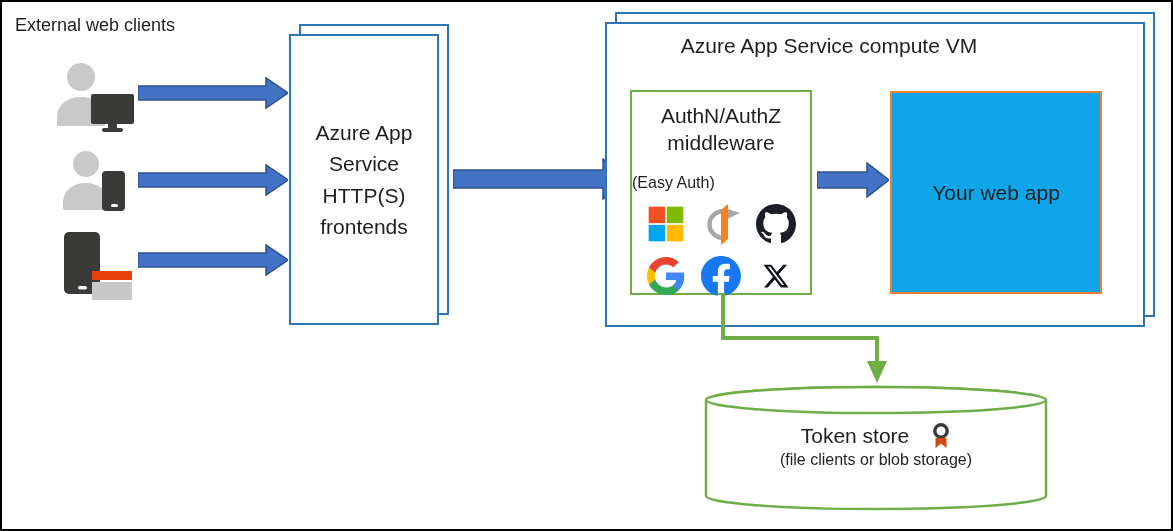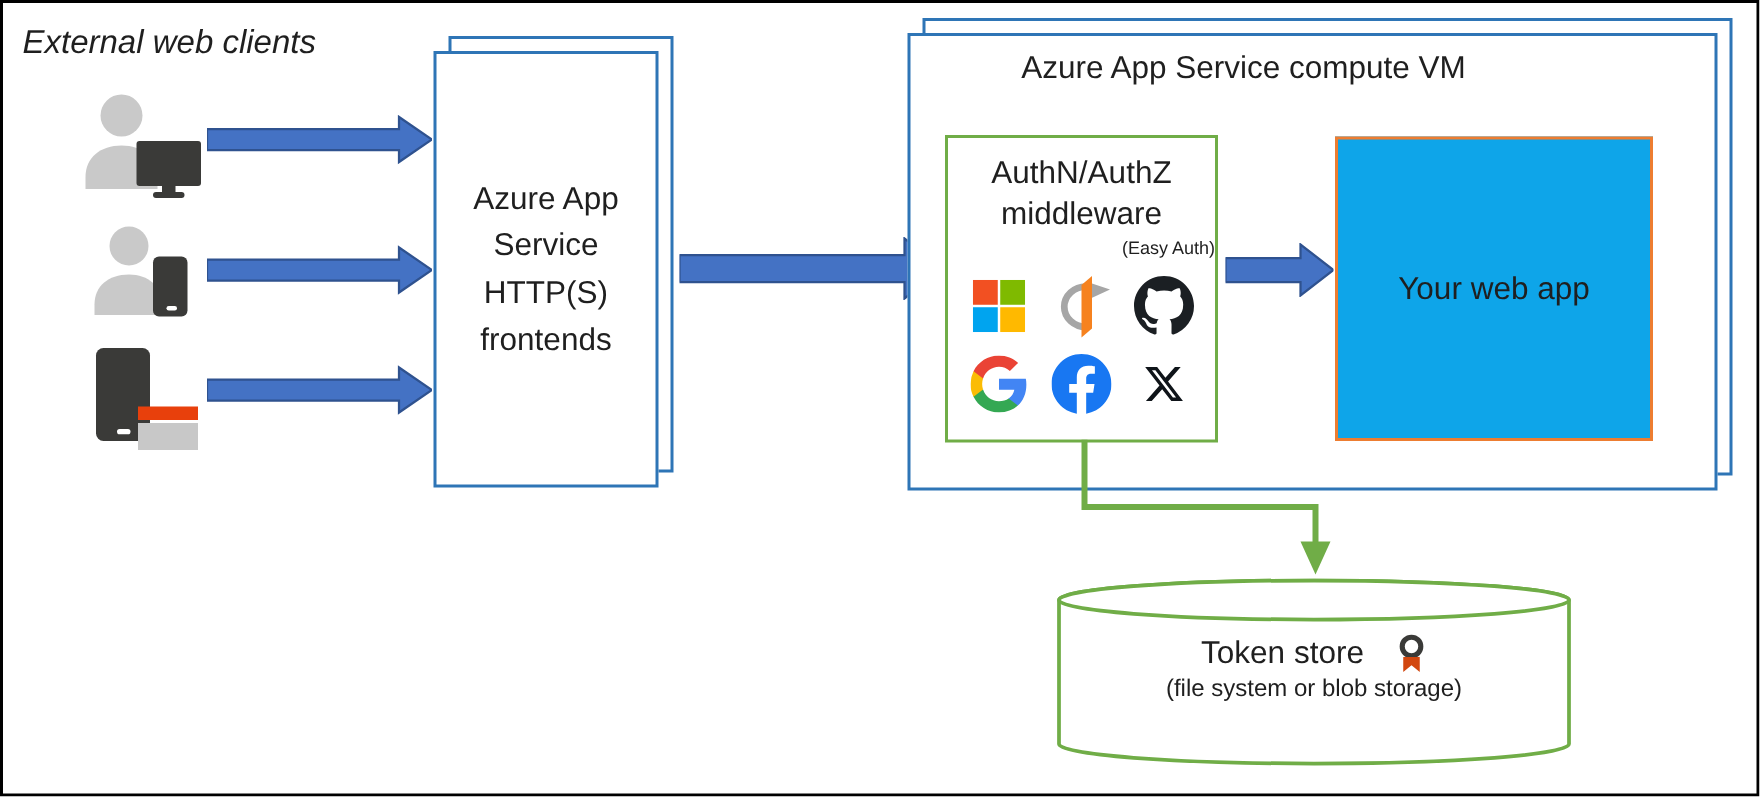--- a/index.html
+++ b/index.html
@@ -18,24 +18,24 @@
   .green-box {
     position:absolute; background:#fff;
     border:2px solid #70AD47; box-sizing:border-box;
   }
   .orange-box {
     position:absolute; background:#0ea5e9;
     border:2px solid #ED7D31; box-sizing:border-box;
   }
   .center-flex { display:flex; align-items:center; justify-content:center; text-align:center; }
   .lbl-lg { font-size:21px; line-height:1.5; }
-  .ext-title { font-size:22px; font-weight:400;font-style:italic; }
+  .ext-title { font-size:18px; font-weight:400; }
   .vm-title { font-size:21px; text-align:center; }
   .mw-title { font-size:21px; line-height:1.3; text-align:center; }
-  .mw-sub { font-size:12px; text-align:right; margin-top:1px; }
+  .mw-sub { font-size:16px; text-align:left; margin-top:17px; }
   .icon-grid {
     display:grid; grid-template-columns:55px 55px 55px;
     justify-content:center; align-items:center; justify-items:center;
     row-gap:10px; margin-top:10px;
   }
   .ts-text { text-align:center; }
   .ts-title { font-size:21px; display:inline-flex; align-items:center; gap:22px; }
   .ts-sub { font-size:16px; margin-top:2px; }
   svg { display:block; }
 </style>
@@ -182,16 +182,16 @@
   <div class="abs ts-text" style="left:701px; top:420px; width:346px;">
     <div class="ts-title">
       <span>Token store</span>
       <span>
         <svg width="20" height="27" viewBox="0 0 20 27">
           <circle cx="10" cy="9" r="6.2" fill="#FFFFFF" stroke="#3A3A38" stroke-width="3.4"></circle>
           <polygon points="4.5,16 15.5,16 15.5,26 10,21.5 4.5,26" fill="#D2470F"></polygon>
         </svg>
       </span>
     </div>
-    <div class="ts-sub">(file system or blob storage)</div>
+    <div class="ts-sub">(file clients or blob storage)</div>
   </div>
 
 </div>
 
 </body></html>

